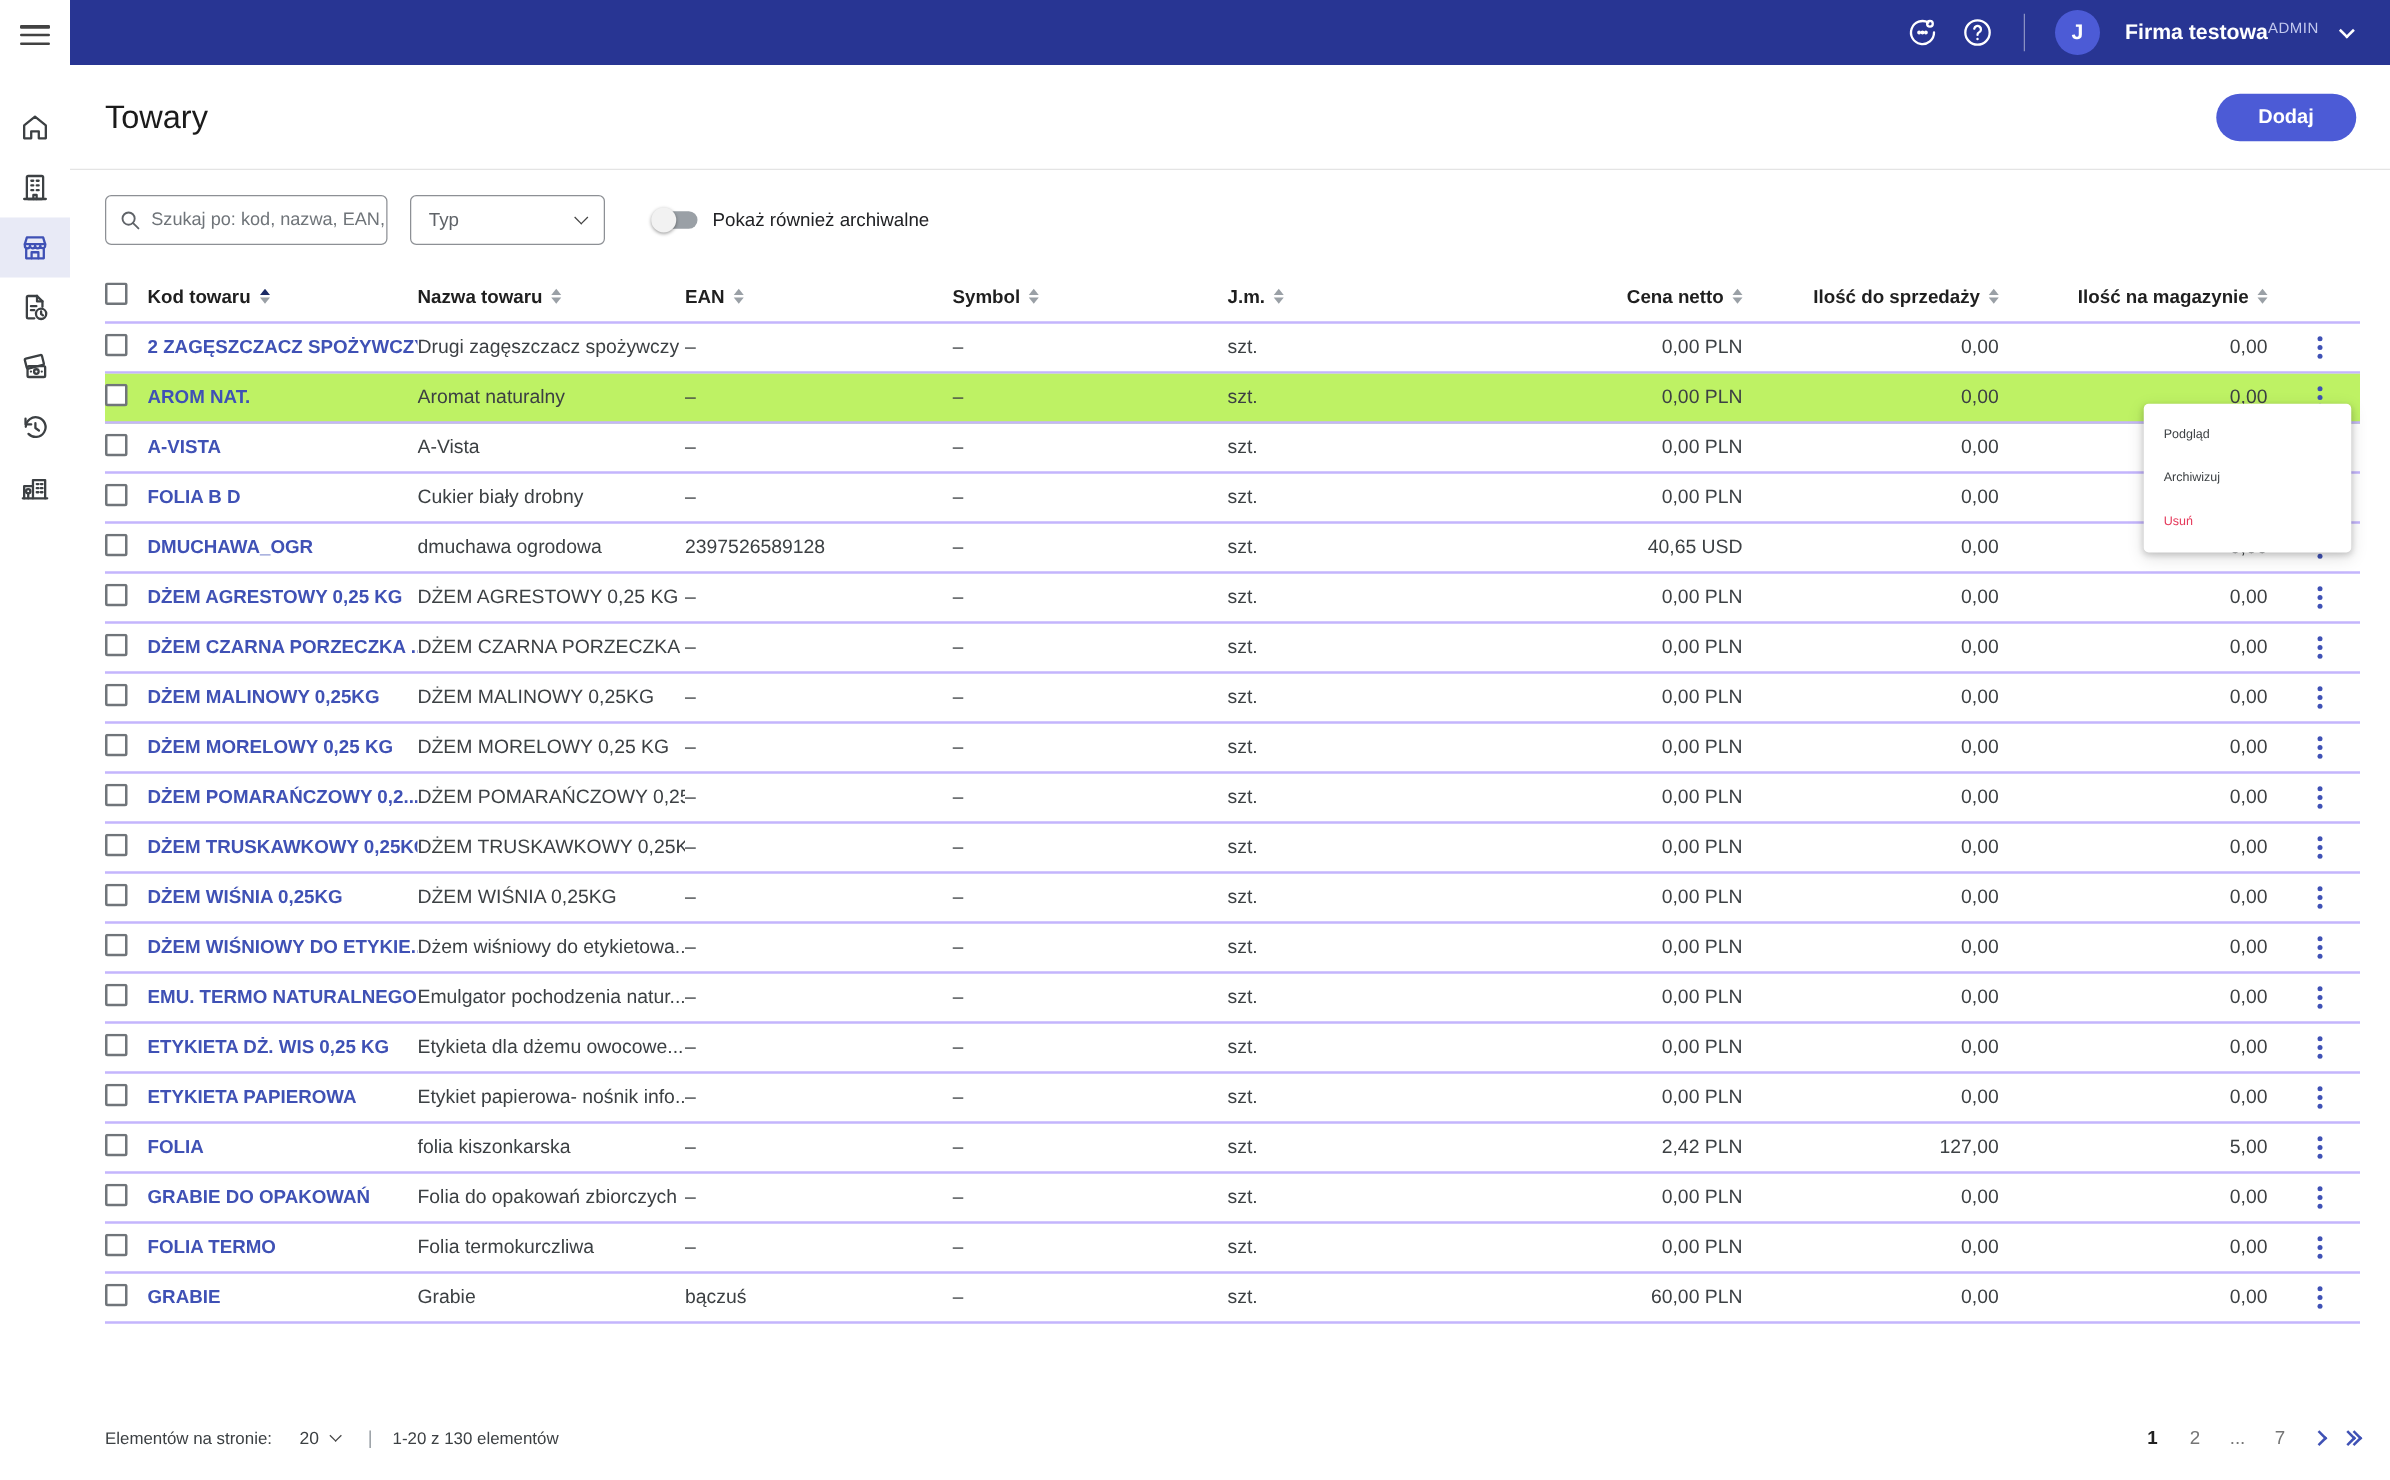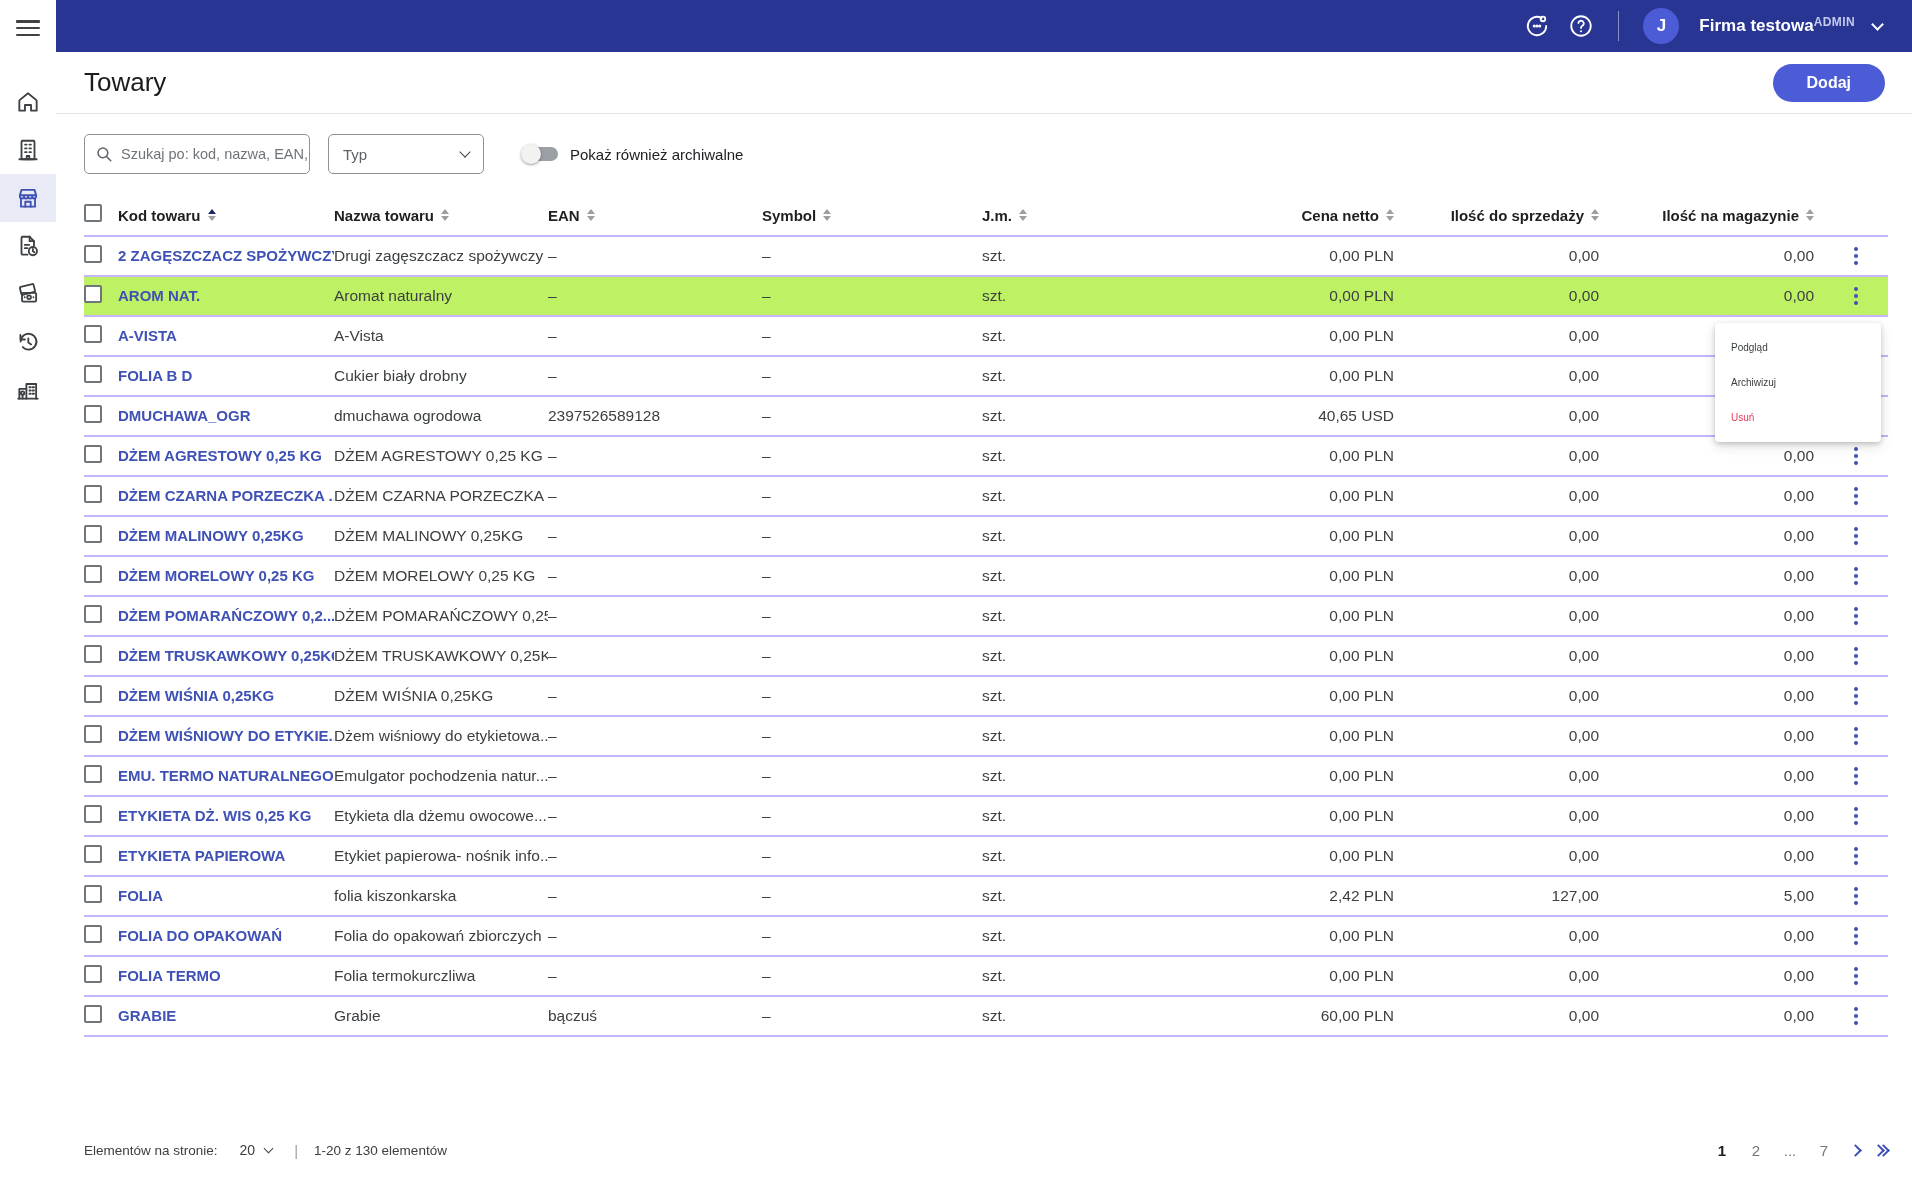--- a/index.html
+++ b/index.html
@@ -8,36 +8,36 @@
 
   
   .topbar { position:absolute; left:56px; top:0; right:0; height:52px; background:#283593;
             display:flex; align-items:center; justify-content:flex-end; padding-right:30px; gap:18px; z-index:20; }
   .tb-icon { width:26px; height:26px; color:#fff; display:flex; align-items:center; justify-content:center; cursor:pointer; }
   .tb-sep { width:1px; height:30px; background:rgba(255,255,255,.45); margin:0 6px; }
   .avatar { width:36px; height:36px; border-radius:50%; background:#4c5bd6; color:#fff; font-size:17px; font-weight:700;
             display:flex; align-items:center; justify-content:center; }
   .company { display:flex; flex-direction:row; line-height:1.15; margin-left:2px; }
   .company .name { color:#fff; font-size:17px; font-weight:700; }
-  .company .role { color:#c3c9ef; font-size:12px; letter-spacing:.4px;font-weight:bold; }
+  .company .role { color:#c3c9ef; font-size:12px; letter-spacing:.4px; }
   .chev { display:inline-block; width:9px; height:9px; border-right:2px solid #fff; border-bottom:2px solid #fff;
           transform:rotate(45deg); margin-top:-4px; }
 
   
   .sidebar { position:absolute; left:0; top:0; width:56px; height:100%; background:#fff; z-index:25; }
   .hamburger { width:24px; height:16px; margin:20px auto 0; display:flex; flex-direction:column; justify-content:space-between; cursor:pointer; }
   .hamburger i { display:block; height:2.5px; background:#424242; border-radius:1px; }
   .nav { margin-top:42px; display:flex; flex-direction:column; }
   .nav-item { width:56px; height:48px; display:flex; align-items:center; justify-content:center; color:#3c4043; cursor:pointer; }
   .nav-item.active { background:#e8eaf6; color:#3f51b5; }
   .nav-item svg { width:26px; height:26px; }
 
   
   .main { position:absolute; left:56px; top:52px; right:0; bottom:0; background:#fff; }
-  .page-head { height:62px; display:flex; align-items:center; padding:0 27px 0 28px; border-bottom:1px solid #e4e4e4; }
+  .page-head { height:84px; display:flex; align-items:center; padding:0 27px 0 28px; border-bottom:1px solid #e4e4e4; }
   .page-title { font-size:26px; font-weight:500; color:#1b1b1b; }
   .add-btn { margin-left:auto; background:#4c5bd6; color:#fff; border:none; border-radius:19px; height:38px;
              padding:0 34px; font-size:16px; font-weight:700; font-family:inherit; cursor:pointer; }
 
   
   .filters { display:flex; align-items:center; padding:20px 28px 0; }
   .search-box { width:226px; height:40px; border:1px solid #8d9095; border-radius:5px; display:flex; align-items:center;
                 padding:0 10px; gap:8px; background:#fff; }
   .search-box input { border:none; outline:none; flex:1; font-size:14.5px; font-family:inherit; color:#202124; background:transparent; }
   .search-box input::placeholder { color:#6f7479; }
@@ -604,21 +604,21 @@
           <div class="td col-actions">
             <span class="kebab">
               <i></i>
               <i></i>
               <i></i>
             </span>
           </div>
         </div>
         <div class="trow">
           <div class="td col-sel"><span class="cb"></span></div>
-          <div class="td col-code"><span class="code-link">FOLIA DO OPAKOWAŃ</span></div>
+          <div class="td col-code"><span class="code-link">GRABIE DO OPAKOWAŃ</span></div>
           <div class="td col-name">Folia do opakowań zbiorczych</div>
           <div class="td col-ean">–</div>
           <div class="td col-symbol">–</div>
           <div class="td col-unit">szt.</div>
           <div class="td col-price num">0,00 PLN</div>
           <div class="td col-sale_qty num">0,00</div>
           <div class="td col-stock_qty num">0,00</div>
           <div class="td col-actions">
             <span class="kebab">
               <i></i>

